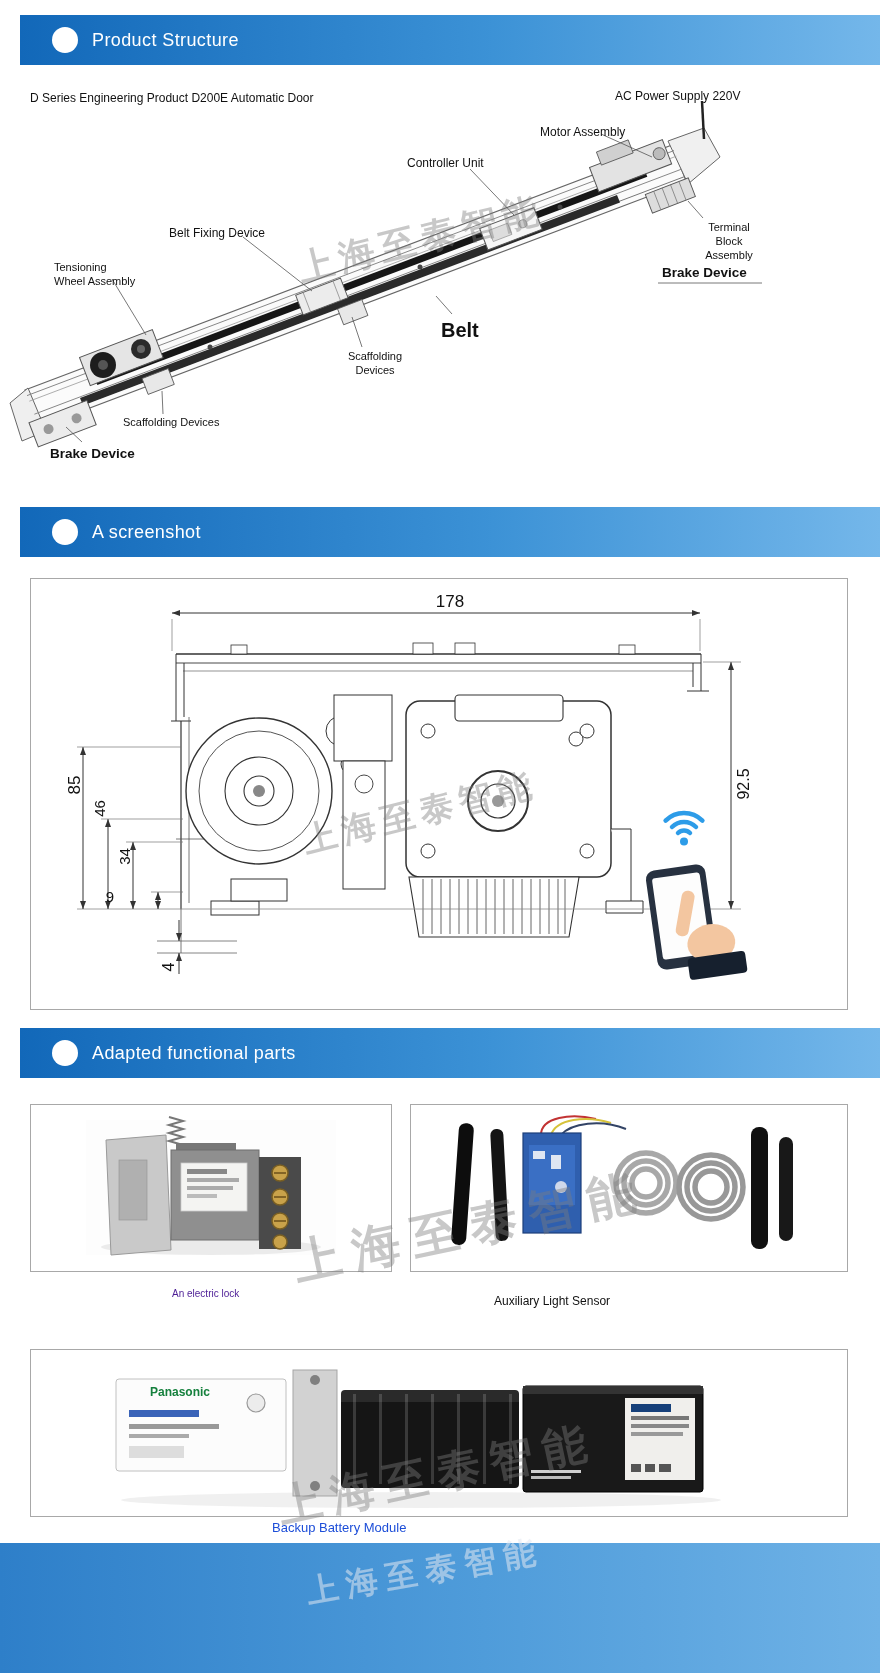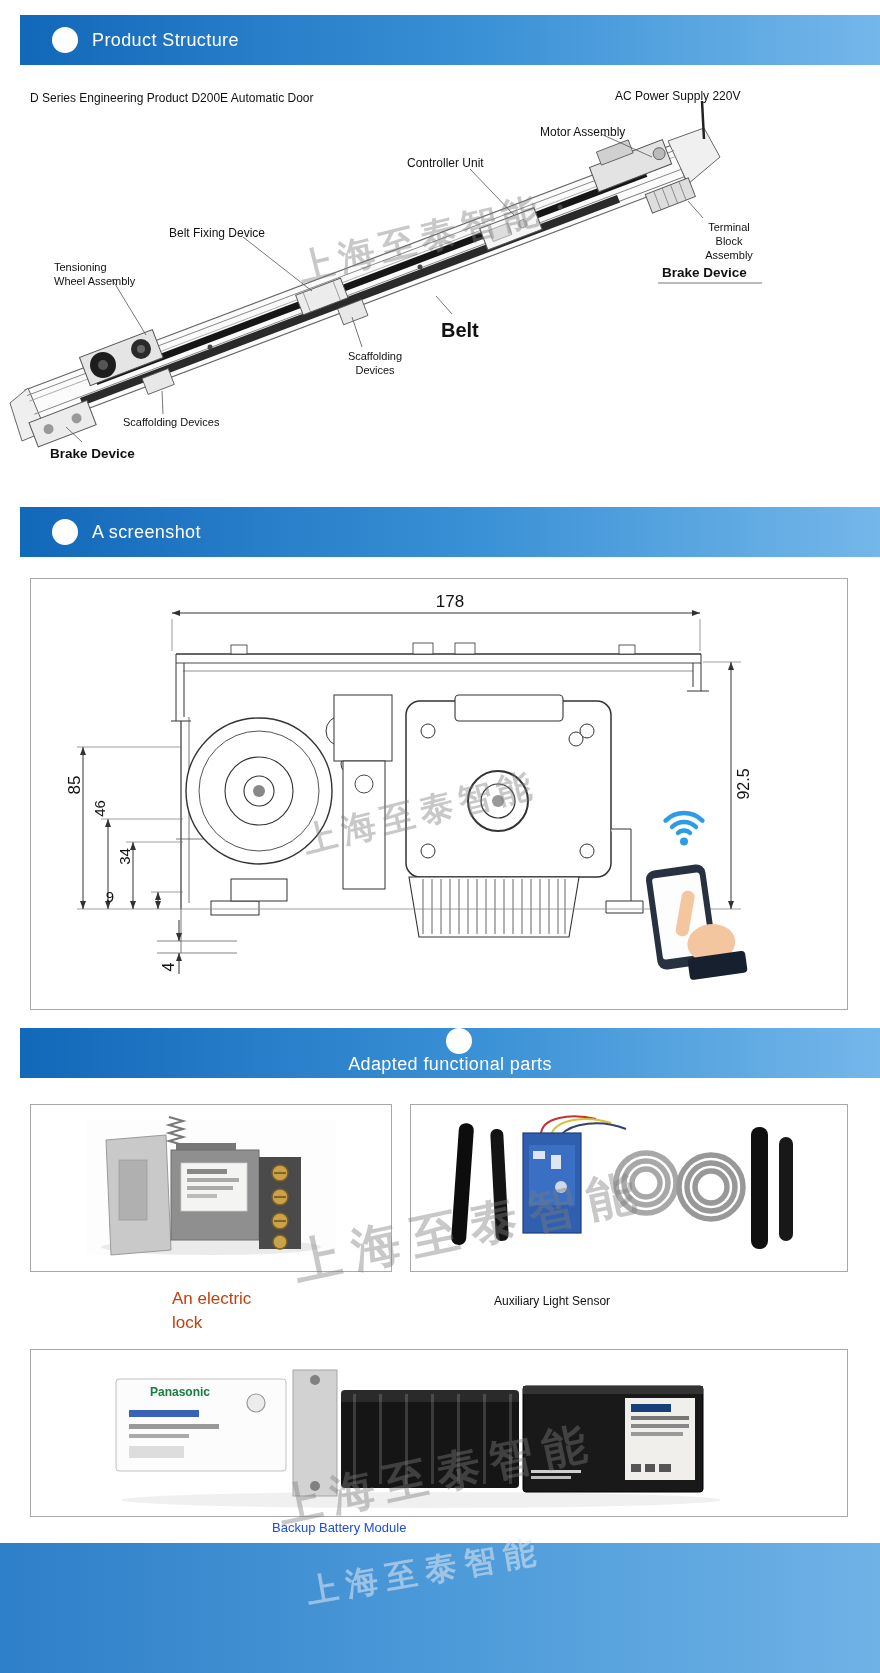--- a/index.html
+++ b/index.html
@@ -253,21 +253,21 @@
 
   <div class="dim" style="left:420px; top:592px; width:60px; font-size:17px;">178</div>
   <div class="dim rot" style="left:58px; top:775px; width:34px; font-size:17px;">85</div>
   <div class="dim rot" style="left:84px; top:800px; width:30px; font-size:15px;">46</div>
   <div class="dim rot" style="left:109px; top:848px; width:30px; font-size:15px;">34</div>
   <div class="dim" style="left:100px; top:888px; width:20px; font-size:15px;">9</div>
   <div class="dim rot" style="left:156px; top:958px; width:26px; font-size:16px;">4</div>
   <div class="dim rot" style="left:722px; top:775px; width:44px; font-size:16px;">92.5</div>
   <div class="wm" style="left:300px; top:790px; font-size:34px; letter-spacing:6px; transform:rotate(-14deg);">上海至泰智能</div>
 
-  <div class="banner" style="top:1028px;flex-direction:column;">
+  <div class="banner" style="top:1028px;">
     <span class="dot"></span>
     <span class="title">Adapted functional parts</span>
   </div>
 
   <div class="photo-box" style="left:30px; top:1104px; width:362px; height:168px;"></div>
   <svg width="360" height="166" viewBox="0 0 360 166" style="left:31px; top:1105px;">
     <rect x="55" y="15" width="250" height="135" fill="#fdfdfd"></rect>
     <ellipse cx="180" cy="142" rx="110" ry="8" fill="rgba(0,0,0,0.07)"></ellipse>
     <polygon points="75,35 135,30 140,145 80,150" fill="#c9c9c9" stroke="#9a9a9a" stroke-width="1"></polygon>
     <rect x="88" y="55" width="28" height="60" fill="#b0b0b0" stroke="#999" stroke-width="0.7"></rect>
@@ -308,21 +308,21 @@
     </g>
     <g fill="none" stroke="#989898" stroke-width="5.5">
       <circle cx="300" cy="82" r="32"></circle>
         <circle cx="300" cy="82" r="24"></circle>
         <circle cx="300" cy="82" r="16"></circle>
     </g>
     <rect x="340" y="22" width="17" height="122" rx="8" fill="#101010"></rect>
     <rect x="368" y="32" width="14" height="104" rx="7" fill="#181818"></rect>
   </svg>
 
-  <div class="lbl" style="left:172px; top:1287px; width:95px; font-size:17px; line-height:1.4; color:#c2410c;">An electric lock</div>
+  <div class="lbl" style="left:172px; top:1287px; width:95px; font-size:10px; line-height:1.4; color:#4c1d95;">An electric lock</div>
   <div class="lbl" style="left:494px; top:1294px; font-size:12px; color:#111;">Auxiliary Light Sensor</div>
   <div class="wm" style="left:290px; top:1195px; font-size:48px; letter-spacing:12px; transform:rotate(-12deg);">上海至泰智能</div>
 
   <div class="photo-box" style="left:30px; top:1349px; width:818px; height:168px;"></div>
   <svg width="816" height="166" viewBox="0 0 816 166" style="left:31px; top:1350px;">
     <ellipse cx="390" cy="150" rx="300" ry="8" fill="rgba(0,0,0,0.06)"></ellipse>
 
     <rect x="85" y="29" width="170" height="92" rx="3" fill="#fcfcfc" stroke="#c0c0c0" stroke-width="1"></rect>
     <circle cx="225" cy="53" r="9" fill="#ececec" stroke="#999" stroke-width="1.2"></circle>
     <rect x="98" y="60" width="70" height="7" fill="#3a63b8"></rect>

